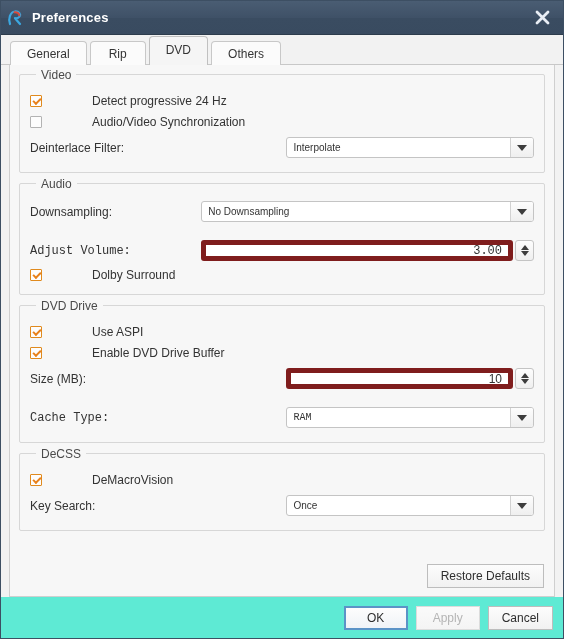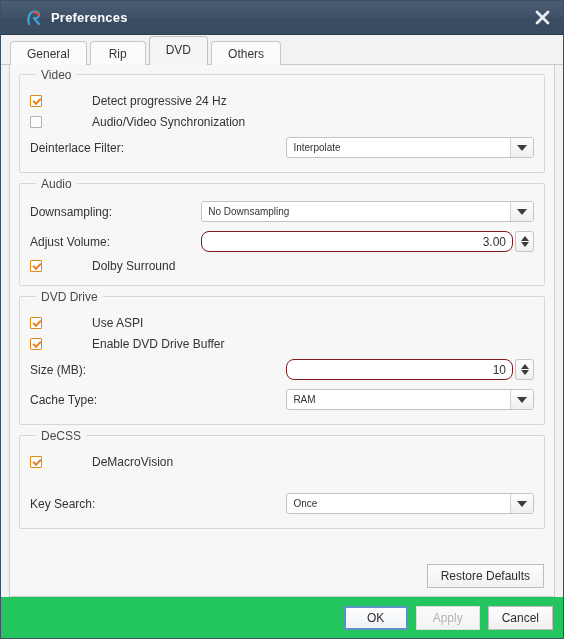--- a/index.html
+++ b/index.html
@@ -28,21 +28,21 @@
     flex-direction: column;
   }
 
   
   .titlebar {
     height: 33px;
     min-height: 33px;
     background: linear-gradient(to bottom, #4a5d73 0%, #3f5167 50%, #3a4c61 51%, #394b60 100%);
     display: flex;
     align-items: center;
-    padding: 0 4px 0 24px;
+    padding: 0 4px 0 5px;
     border-bottom: 1px solid #2d3c4c;
   }
   .app-icon {
     width: 18px;
     height: 18px;
     position: relative;
     flex: none;
     margin-right: 8px;
   }
   .app-icon svg { display: block; }
@@ -142,21 +142,21 @@
     white-space: nowrap;
   }
 
   
   .row {
     display: flex;
     align-items: center;
     height: 21px;
     margin-bottom: 0;
   }
-  .row + .row { margin-top: 3px; }
+  .row + .row { margin-top: 12px; font-family: Liberation Mono, monospace; }
   .row.tall { height: 27px; }
 
   .lbl {
     font-size: 12px;
     color: #333333;
     white-space: nowrap;
   }
 
   
   .cbrow {
@@ -235,22 +235,22 @@
   
   .spin {
     height: 21px;
     box-sizing: border-box;
     display: flex;
     align-items: stretch;
     cursor: text;
   }
   .spin .spin-field {
     flex: 1;
-    border: 1px solid #7f1d1d;
-    border-radius: 8px;
+    border: 5px solid #7f1d1d;
+    border-radius: 3px;
     background: #ffffff;
     display: flex;
     align-items: center;
     justify-content: flex-end;
     padding-right: 6px;
     font-size: 12px;
     color: #333333;
     box-sizing: border-box;
   }
   .spin .spin-btns {
@@ -322,21 +322,21 @@
   
   .footer {
     height: 41px;
     min-height: 41px;
     box-sizing: border-box;
     display: flex;
     align-items: center;
     justify-content: flex-end;
     padding: 0 10px 0 0;
     gap: 8px;
-    background: #22c55e;
+    background: #5eead4;
   }
   .footer .btn { min-width: 64px; }
 </style>
 </head>
 <body>
 
 <div class="window">
 
   <div class="titlebar">
     <span class="app-icon">
@@ -453,21 +453,21 @@
     </div>
 
     <div class="group" style="padding-bottom:11px; margin-bottom:0;">
       <span class="group-title">DeCSS</span>
 
       <div class="cbrow" style="margin-top:2px;">
         <span class="cbox checked"></span>
         <span class="lbl">DeMacroVision</span>
       </div>
 
-      <div class="row tall" style="margin-top:18px;">
+      <div class="row tall" style="margin-top:2px;">
         <span class="lbl" style="width:262px;">Key Search:</span>
         <span class="combo" style="width:253px;">
           <span class="combo-val">Once</span>
           <span class="combo-btn">
               <i class="caret-down"></i>
             </span>
         </span>
       </div>
     </div>
 

